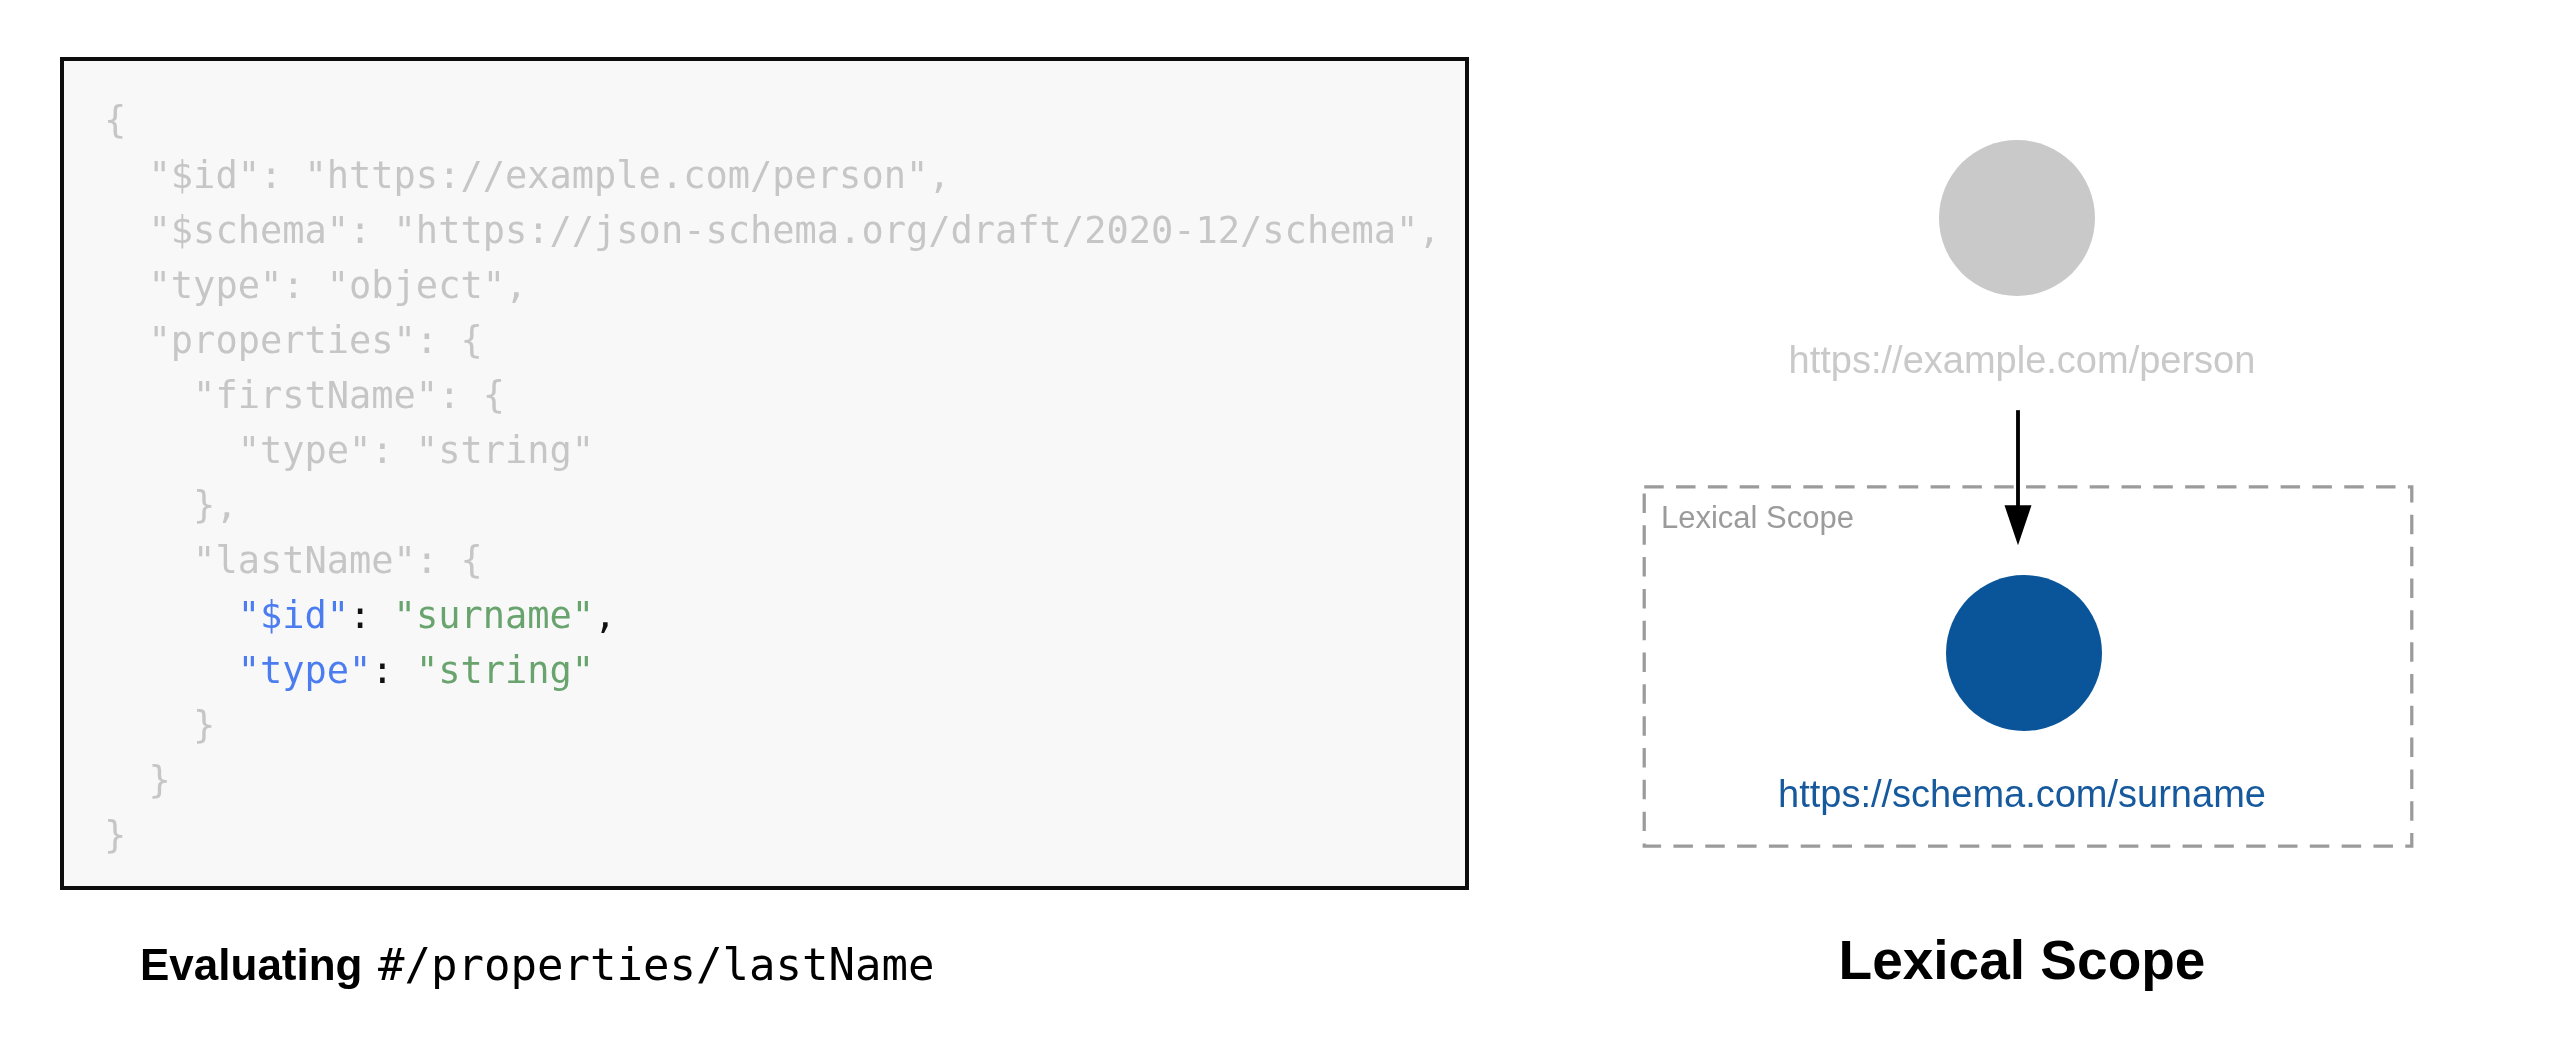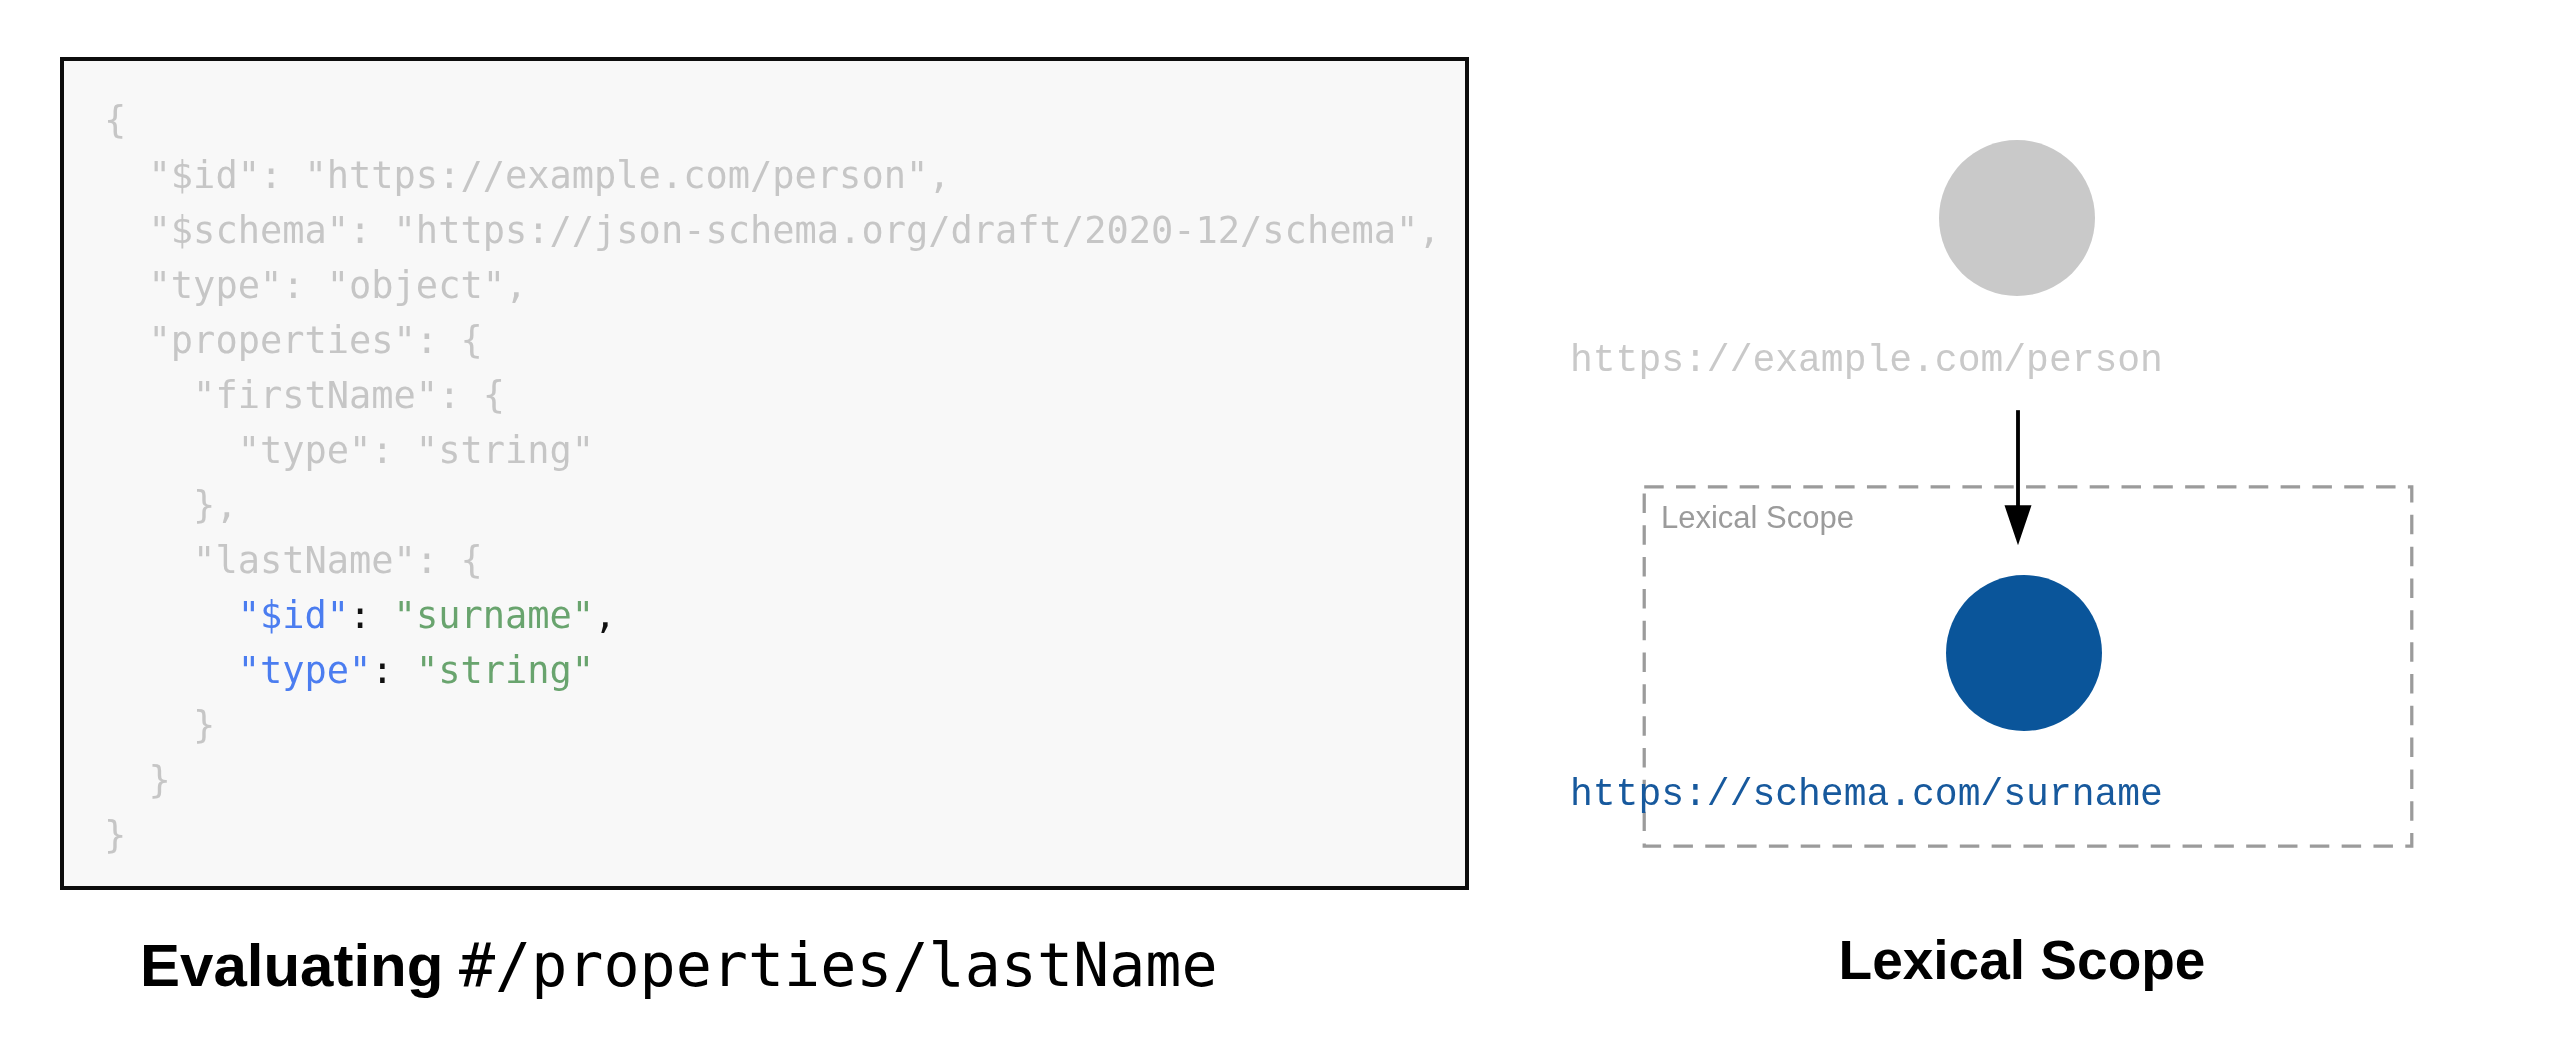--- a/index.html
+++ b/index.html
@@ -31,42 +31,42 @@
   }
   .code-line { white-space: pre; }
   .seg-muted { color: var(--code-muted, #c6c6c6); }
   .seg-key   { color: var(--key-blue, #4b7df0); }
   .seg-str   { color: var(--string-green, #69a46e); }
   .seg-punct { color: var(--punct-black, #111111); }
 
   .caption-left {
     position: absolute;
     left: 140px; top: 934px;
-    font-size: 60px;
+    font-size: 44px;
     line-height: 62px;
     color: #000000;
     white-space: nowrap;
   }
   .cap-bold { font-family: "Liberation Sans", sans-serif; font-weight: 700; margin-right: 15.6px; }
   .cap-mono { font-family: "DejaVu Sans Mono", monospace; font-weight: 400; }
 
   
   .node-circle {
     position: absolute;
     width: 156px; height: 156px;
     border-radius: 50%;
   }
   .node-gray { left: 1939px; top: 140px; background: var(--node-gray, #c9c9c9); }
   .node-blue { left: 1946px; top: 575px; background: var(--node-blue, #0a559a); }
 
   .url-label {
     position: absolute;
-    left: 1570px; width: 770px;
-    text-align: left;
-    font-family: Liberation Mono, monospace;
+    left: 1637px; width: 770px;
+    text-align: center;
+    font-family: Liberation Sans, sans-serif;
     font-size: 38px;
     line-height: 45px;
     white-space: nowrap;
   }
   .url-gray { top: 338px; color: var(--node-gray, #c9c9c9); }
   .url-blue { top: 772px; color: var(--url-blue, #17599d); }
 
   .arrow-svg {
     position: absolute;
     left: 2000px; top: 408px;

